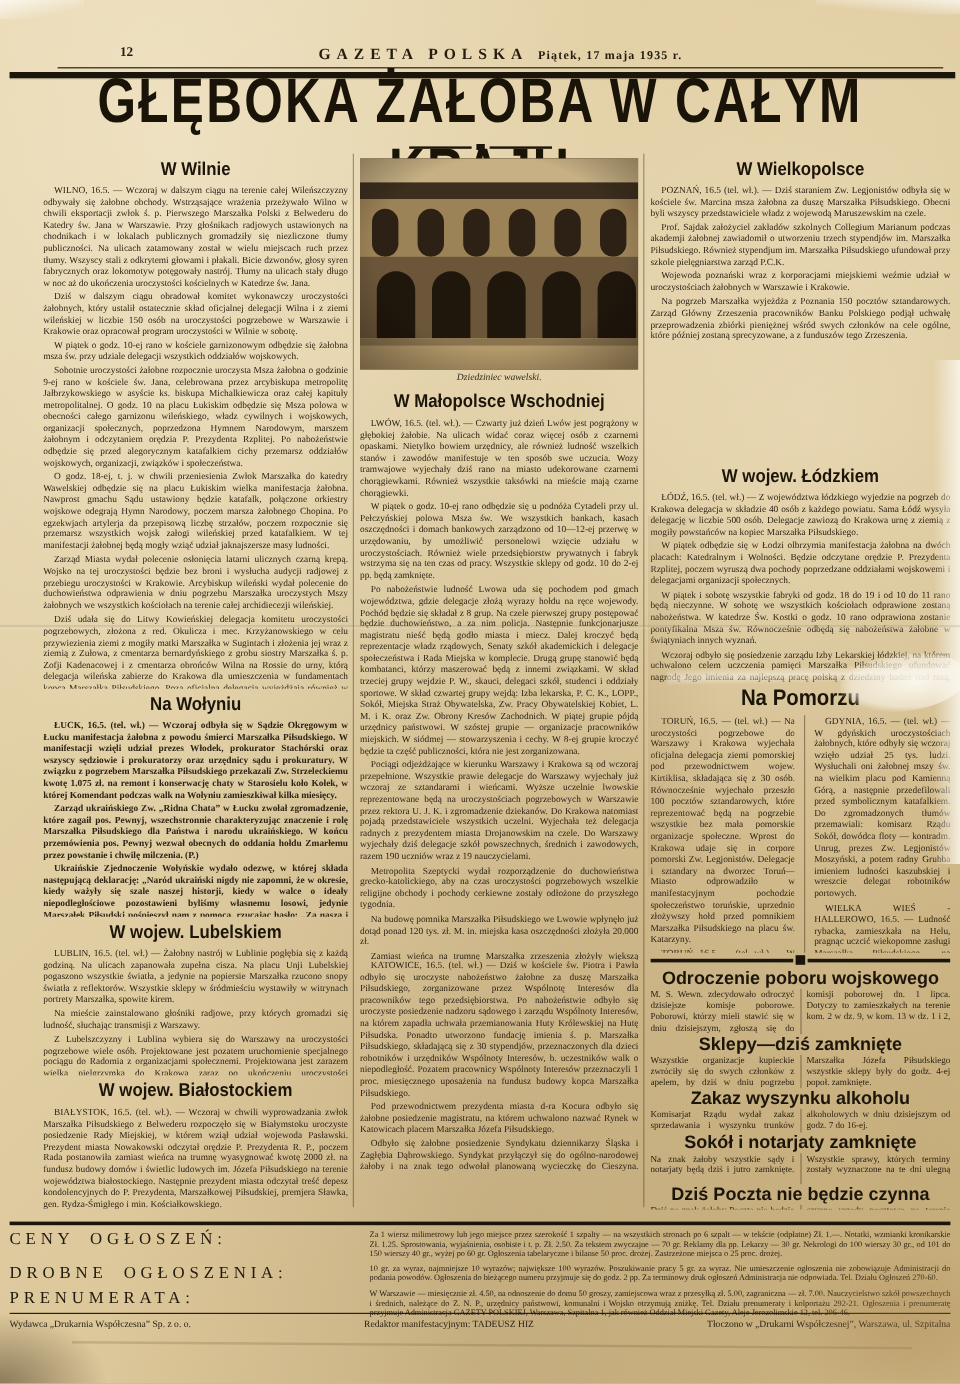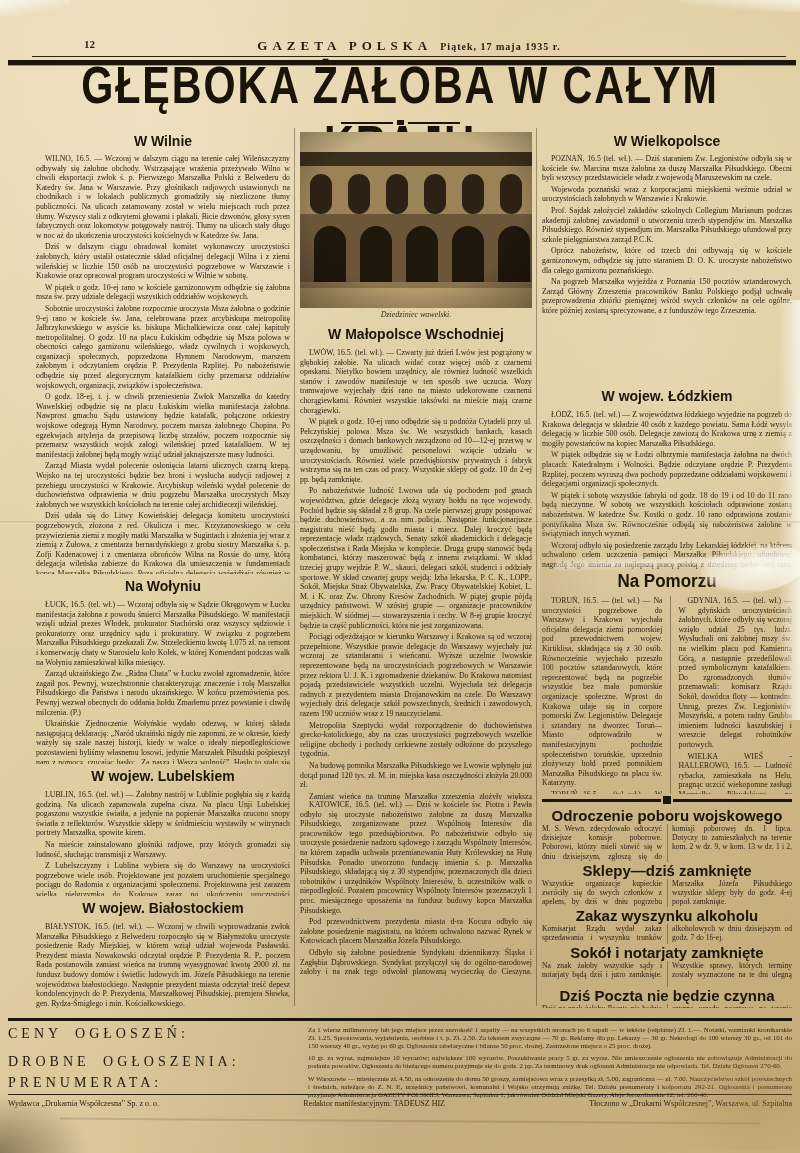--- a/index.html
+++ b/index.html
@@ -12,21 +12,21 @@
     position:relative;width:800px;height:1153px;
     color:#261d10;
     background:
       radial-gradient(ellipse at 18% 10%, rgba(255,250,235,.35), transparent 40%),
       radial-gradient(ellipse at 85% 30%, rgba(250,242,220,.30), transparent 35%),
       radial-gradient(ellipse at 50% 95%, rgba(120,95,55,.18), transparent 55%),
       radial-gradient(ellipse at 95% 85%, rgba(140,110,60,.22), transparent 45%),
       linear-gradient(135deg,#e7d6ae 0%,#e0cda2 45%,#d9c394 75%,#d2ba88 100%);
   }
   
-  .masthead{position:absolute;left:32px;right:14px;top:34px;height:22px;
+  .masthead{position:absolute;left:48px;right:14px;top:34px;height:22px;
     border-bottom:1px solid #2a2112;}
   .mast-center{position:absolute;left:0;right:0;top:2px;text-align:center;
     font-family:"Liberation Serif",serif;}
   .mast-title{font-size:13px;letter-spacing:5px;font-weight:bold;}
   .mast-date{font-size:10px;font-weight:bold;margin-left:4px;letter-spacing:1px;}
   .page-num{position:absolute;left:52px;top:4px;font-size:11px;font-weight:bold;}
   .thick-bar{position:absolute;left:8px;right:4px;top:60px;height:5px;background:#1c150b;
     box-shadow:0 1px 0 rgba(28,21,11,.35);}
   
   .headline{position:absolute;left:0;right:0;top:66px;height:50px;text-align:center;}
@@ -131,21 +131,21 @@
           <p class="para">Dziś w dalszym ciągu obradował komitet wykonawczy uroczystości żałobnych, który ustalił ostatecznie skład oficjalnej delegacji Wilna i z ziemi wileńskiej w liczbie 150 osób na uroczystości pogrzebowe w Warszawie i Krakowie oraz opracował program uroczystości w Wilnie w sobotę.</p>
           <p class="para">W piątek o godz. 10-ej rano w kościele garnizonowym odbędzie się żałobna msza św. przy udziale delegacji wszystkich oddziałów wojskowych.</p>
           <p class="para">Sobotnie uroczystości żałobne rozpocznie uroczysta Msza żałobna o godzinie 9-ej rano w kościele św. Jana, celebrowana przez arcybiskupa metropolitę Jałbrzykowskiego w asyście ks. biskupa Michalkiewicza oraz całej kapituły metropolitalnej. O godz. 10 na placu Łukiskim odbędzie się Msza polowa w obecności całego garnizonu wileńskiego, władz cywilnych i wojskowych, organizacji społecznych, poprzedzona Hymnem Narodowym, marszem żałobnym i odczytaniem orędzia P. Prezydenta Rzplitej. Po nabożeństwie odbędzie się przed alegorycznym katafalkiem cichy przemarsz oddziałów wojskowych, organizacji, związków i społeczeństwa.</p>
           <p class="para">O godz. 18-ej, t. j. w chwili przeniesienia Zwłok Marszałka do katedry Wawelskiej odbędzie się na placu Łukiskim wielka manifestacja żałobna. Nawprost gmachu Sądu ustawiony będzie katafalk, połączone orkiestry wojskowe odegrają Hymn Narodowy, poczem marsza żałobnego Chopina. Po egzekwjach artylerja da przepisową liczbę strzałów, poczem rozpocznie się przemarsz wszystkich wojsk załogi wileńskiej przed katafalkiem. W tej manifestacji żałobnej będą mogły wziąć udział jaknajszersze masy ludności.</p>
           <p class="para">Zarząd Miasta wydał polecenie osłonięcia latarni ulicznych czarną krepą. Wojsko na tej uroczystości będzie bez broni i wysłucha audycji radjowej z przebiegu uroczystości w Krakowie. Arcybiskup wileński wydał polecenie do duchowieństwa odprawienia w dniu pogrzebu Marszałka uroczystych Mszy żałobnych we wszystkich kościołach na terenie całej archidiecezji wileńskiej.</p>
           <p class="para">Dziś udała się do Litwy Kowieńskiej delegacja komitetu uroczystości pogrzebowych, złożona z red. Okulicza i mec. Krzyżanowskiego w celu przywiezienia ziemi z mogiły matki Marszałka w Sugintach i złożenia jej wraz z ziemią z Zułowa, z cmentarza bernardyńskiego z grobu siostry Marszałka ś. p. Zofji Kadenacowej i z cmentarza obrońców Wilna na Rossie do urny, którą delegacja wileńska zabierze do Krakowa dla umieszczenia w fundamentach kopca Marszałka Piłsudskiego. Poza oficjalną delegacją wyjeżdżają również w dniu dzisiejszym delegacje organizacji społecznych, związków b. wojskowych w liczbie około 1000 osób. Poszczególne powiaty Wileńszczyzny wysyłają także liczne delegacje, a prócz tego szereg osób jedzie „prywatnie”. Dziś pierwszym pociągiem wyjechała oficjalna delegacja z Wilna, Senat Uniwersytetu, Zw. Legjonistów i Peowiaków. Jednocześnie z oficjalną delegacją wyjeżdża z Wilna reprezentacja 1-szej dywizji Legjonów w składzie 12 osób. Kombinowany bataljon 1-szej dywizji, szwadron ułanów, dywizjon artylerji, pluton saperów oraz innej broni i służb już wyjechał wcześniej do Warszawy. W dniu pogrzebu młodzież szkolna w liczbie 40 tys. wysłucha żałobnej mszy w kościołach wileńskich. 11 związków kobiecych wydało odezwę, wzywającą wszystkie kobiety wileńskie do włożenia żałoby. Rektor i Senat U. S. B. wydali odezwę do młodzieży akademickiej.</p>
         </div>
     </div>
     <div>
       <div class="art-head"><span>Na Wołyniu</span></div>
-      <div class="art-body" style="height:164px;">
+      <div class="art-body" style="height:164px;font-weight:bold;">
           <p class="para">ŁUCK, 16.5. (tel. wł.) — Wczoraj odbyła się w Sądzie Okręgowym w Łucku manifestacja żałobna z powodu śmierci Marszałka Piłsudskiego. W manifestacji wzięli udział prezes Włodek, prokurator Stachórski oraz wszyscy sędziowie i prokuratorzy oraz urzędnicy sądu i prokuratury. W związku z pogrzebem Marszałka Piłsudskiego przekazali Zw. Strzeleckiemu kwotę 1.075 zł. na remont i konserwację chaty w Starosielu koło Kołek, w której Komendant podczas walk na Wołyniu zamieszkiwał kilka miesięcy.</p>
           <p class="para">Zarząd ukraińskiego Zw. „Ridna Chata” w Łucku zwołał zgromadzenie, które zagaił pos. Pewnyj, wszechstronnie charakteryzując znaczenie i rolę Marszałka Piłsudskiego dla Państwa i narodu ukraińskiego. W końcu przemówienia pos. Pewnyj wezwał obecnych do oddania hołdu Zmarłemu przez powstanie i chwilę milczenia. (P.)</p>
           <p class="para">Ukraińskie Zjednoczenie Wołyńskie wydało odezwę, w której składa następującą deklarację: „Naród ukraiński nigdy nie zapomni, że w okresie, kiedy ważyły się szale naszej historji, kiedy w walce o ideały niepodległościowe pozostawieni byliśmy własnemu losowi, jedynie Marszałek Piłsudski pośpieszył nam z pomocą, rzucając hasło: „Za naszą i Waszą wolność”. Hasło to stało się podstawą naszego równouprawnienia w Państwie Polskim, jak również współżycia i współpracy z narodem polskim. Marszałka Piłsudskiego niema już wśród nas, ale pozostaje niezmienny duch Jego, który będzie kierował naszemi drogami w dalszej wspólnej pracy dla dobra Państwa i wszystkich jego obywateli”.</p>
         </div>
     </div>
     <div>
       <div class="art-head"><span>W wojew. Lubelskiem</span></div>
       <div class="art-body" style="height:106px;">
           <p class="para">LUBLIN, 16.5. (tel. wł.) — Żałobny nastrój w Lublinie pogłębia się z każdą godziną. Na ulicach zapanowała zupełna cisza. Na placu Unji Lubelskiej pogaszono wszystkie światła, a jedynie na popiersie Marszałka rzucono snopy światła z reflektorów. Wszystkie sklepy w śródmieściu wystawiły w witrynach portrety Marszałka, spowite kirem.</p>
           <p class="para">Na mieście zainstalowano głośniki radjowe, przy których gromadzi się ludność, słuchając transmisji z Warszawy.</p>
@@ -214,23 +214,22 @@
           <p class="para">Odbyło się żałobne posiedzenie Syndykatu dziennikarzy Śląska i Zagłębia Dąbrowskiego. Syndykat przyłączył się do ogólno-narodowej żałoby i na znak tego odwołał planowaną wycieczkę do Cieszyna. Syndykat wysłał delegację na pogrzeb Marszałka Piłsudskiego do Krakowa.</p>
         </div>
     </div>
   </div>
 
   <div class="col col-right">
     <div>
       <div class="art-head"><span>W Wielkopolsce</span></div>
       <div class="art-body" style="height:230px;">
           <p class="para">POZNAŃ, 16.5 (tel. wł.). — Dziś staraniem Zw. Legjonistów odbyła się w kościele św. Marcina msza żałobna za duszę Marszałka Piłsudskiego. Obecni byli wszyscy przedstawiciele władz z wojewodą Maruszewskim na czele.</p>
+          <p class="para">Prof. Sajdak założyciel zakładów szkolnych Collegium Marianum podczas akademji żałobnej zawiadomił o utworzeniu trzech stypendjów im. Marszałka Piłsudskiego. Również stypendjum im. Marszałka Piłsudskiego ufundował przy szkole pielęgniarstwa zarząd P.C.K.</p>
           <p class="para">Wojewoda poznański wraz z korporacjami miejskiemi weźmie udział w uroczystościach żałobnych w Warszawie i Krakowie.</p>
-          <p class="para">Prof. Sajdak założyciel zakładów szkolnych Collegium Marianum podczas akademji żałobnej zawiadomił o utworzeniu trzech stypendjów im. Marszałka Piłsudskiego. Również stypendjum im. Marszałka Piłsudskiego ufundował przy szkole pielęgniarstwa zarząd P.C.K.</p>
-          <p class="para">Oprócz nabożeństw, które od trzech dni odbywają się w kościele garnizonowym, odbędzie się jutro staraniem D. O. K. uroczyste nabożeństwo dla całego garnizonu poznańskiego.</p>
           <p class="para">Na pogrzeb Marszałka wyjeżdża z Poznania 150 pocztów sztandarowych. Zarząd Główny Zrzeszenia pracowników Banku Polskiego podjął uchwałę przeprowadzenia zbiórki pieniężnej wśród swych członków na cele ogólne, które później zostaną sprecyzowane, a z funduszów tego Zrzeszenia.</p>
         </div>
     </div>
     <div>
       <div class="art-head"><span>W wojew. Łódzkiem</span></div>
       <div class="art-body" style="height:160px;">
           <p class="para">ŁÓDŹ, 16.5. (tel. wł.) — Z województwa łódzkiego wyjedzie na pogrzeb do Krakowa delegacja w składzie 40 osób z każdego powiatu. Sama Łódź wysyła delegację w liczbie 500 osób. Delegacje zawiozą do Krakowa urnę z ziemią z mogiły powstańców na kopiec Marszałka Piłsudskiego.</p>
           <p class="para">W piątek odbędzie się w Łodzi olbrzymia manifestacja żałobna na dwóch placach: Katedralnym i Wolności. Będzie odczytane orędzie P. Prezydenta Rzplitej, poczem wyruszą dwa pochody poprzedzane oddziałami wojskowemi i delegacjami organizacji społecznych.</p>
           <p class="para">W piątek i sobotę wszystkie fabryki od godz. 18 do 19 i od 10 do 11 rano będą nieczynne. W sobotę we wszystkich kościołach odprawione zostaną nabożeństwa. W katedrze Św. Kostki o godz. 10 rano odprawiona zostanie pontyfikalna Msza św. Równocześnie odbędą się nabożeństwa żałobne w świątyniach innych wyznań.</p>
           <p class="para">Wczoraj odbyło się posiedzenie zarządu Izby Lekarskiej łódzkiej, na którem uchwalono celem uczczenia pamięci Marszałka Piłsudskiego ufundować nagrodę Jego imienia za najlepszą pracę polską z dziedziny badań nad rasą, jaka ukaże się w ciągu trzech lat od daty zgonu. Na ten cel zarząd Izby lekarskiej złożył 500 zł.</p>

